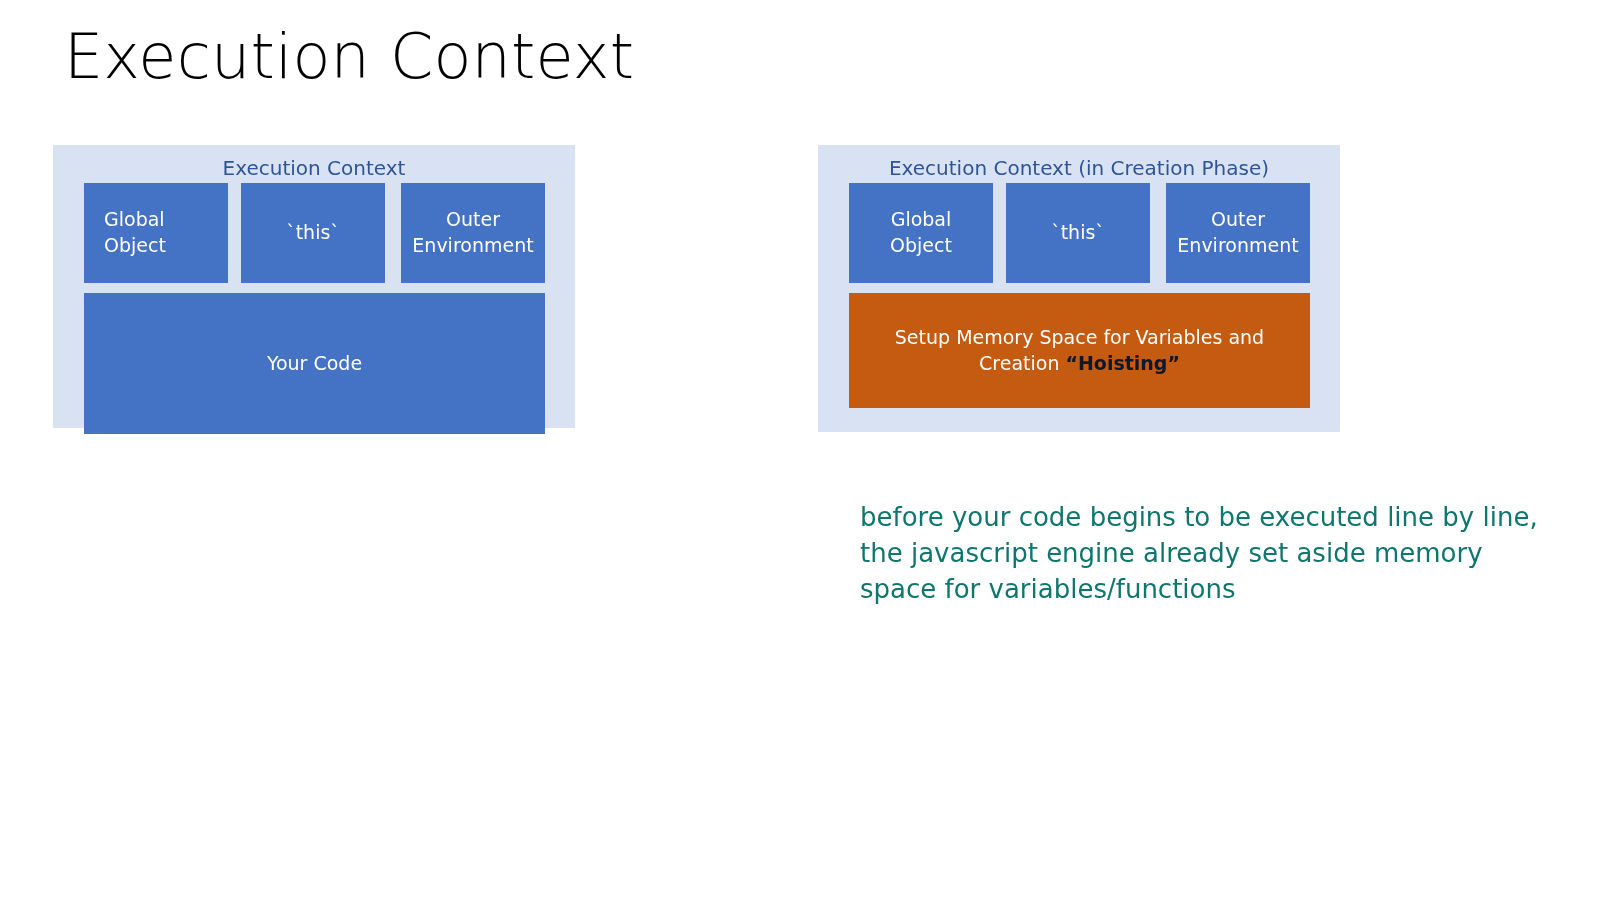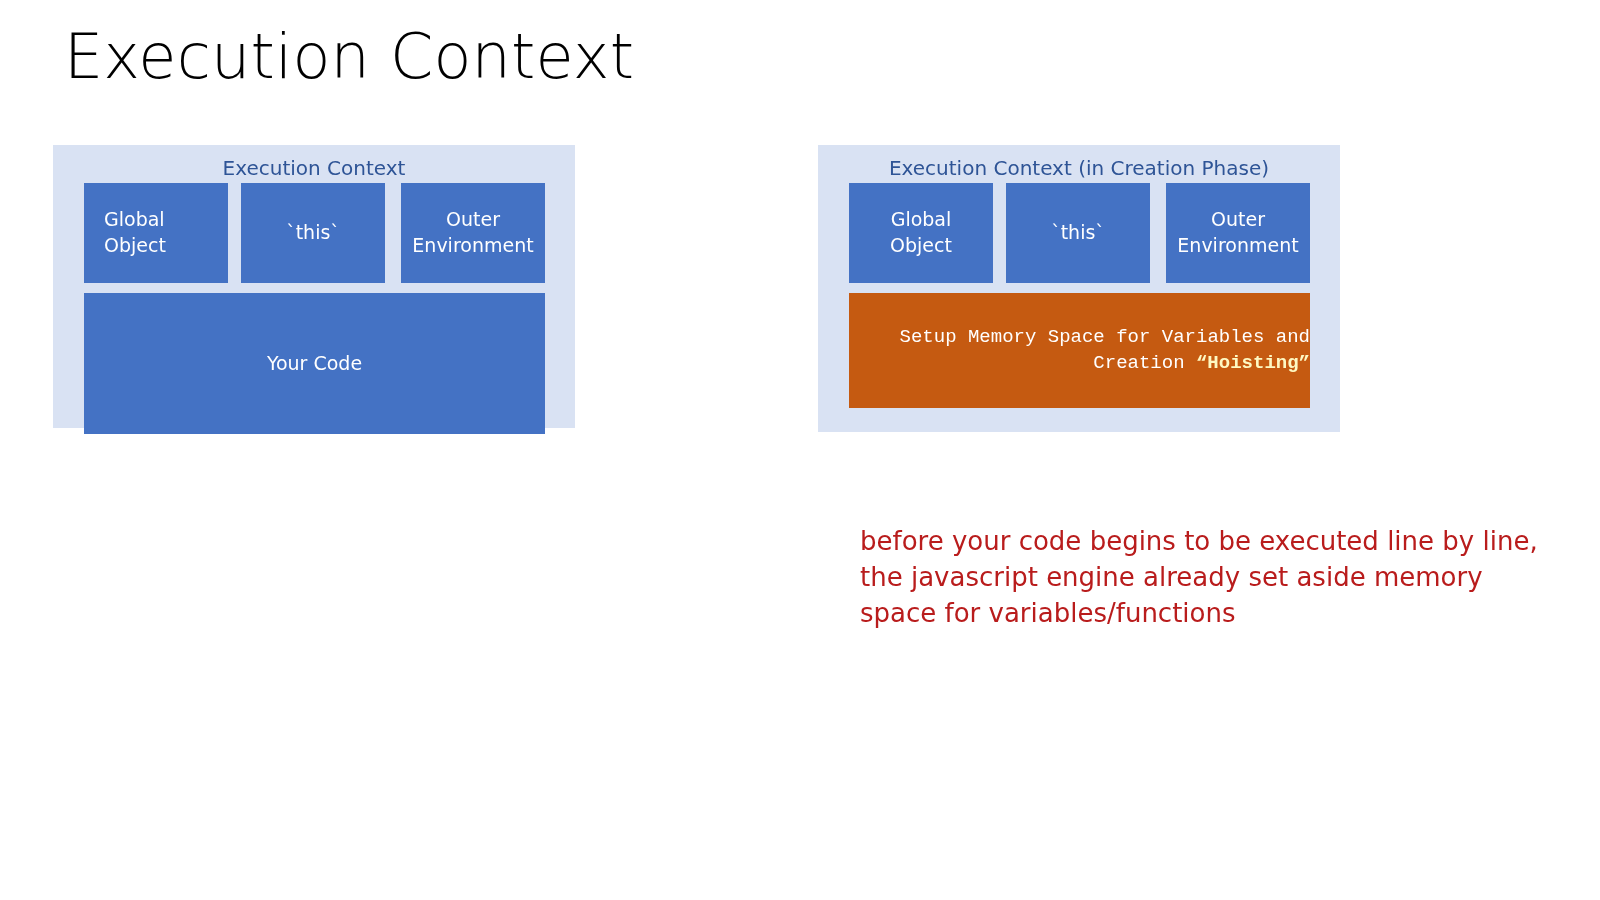--- a/index.html
+++ b/index.html
@@ -70,39 +70,38 @@
     padding-left: 20px;
   }
   .ec-box .box-text { display: block; white-space: pre-line; }
 
   
   .ec-box.orange {
     background: #c55a11;
   }
   .hoist-line {
     display: block;
-    text-align: right;
+    text-align: center;
     width: 100%;
     white-space: normal;
-    font-family: Liberation Mono, monospace;
   }
   .hoist-em {
-    color: #fef9c3;
+    color: #0f172a;
     font-weight: bold;
   }
 
   
   #caption {
     position: absolute;
     left: 860px;
-    top: 524px;
+    top: 500px;
     width: 680px;
     font-size: 26px;
     line-height: 1.38;
-    color: #b91c1c;
+    color: #0f766e;
     font-weight: 400;
     white-space: pre-line;
   }
 </style>
 </head>
 <body>
 
 <div id="slide-title">Execution Context</div>
 
 <div class="ec-panel" id="left-panel" style="left:53px; top:145px; width:522px; height:283px;">

